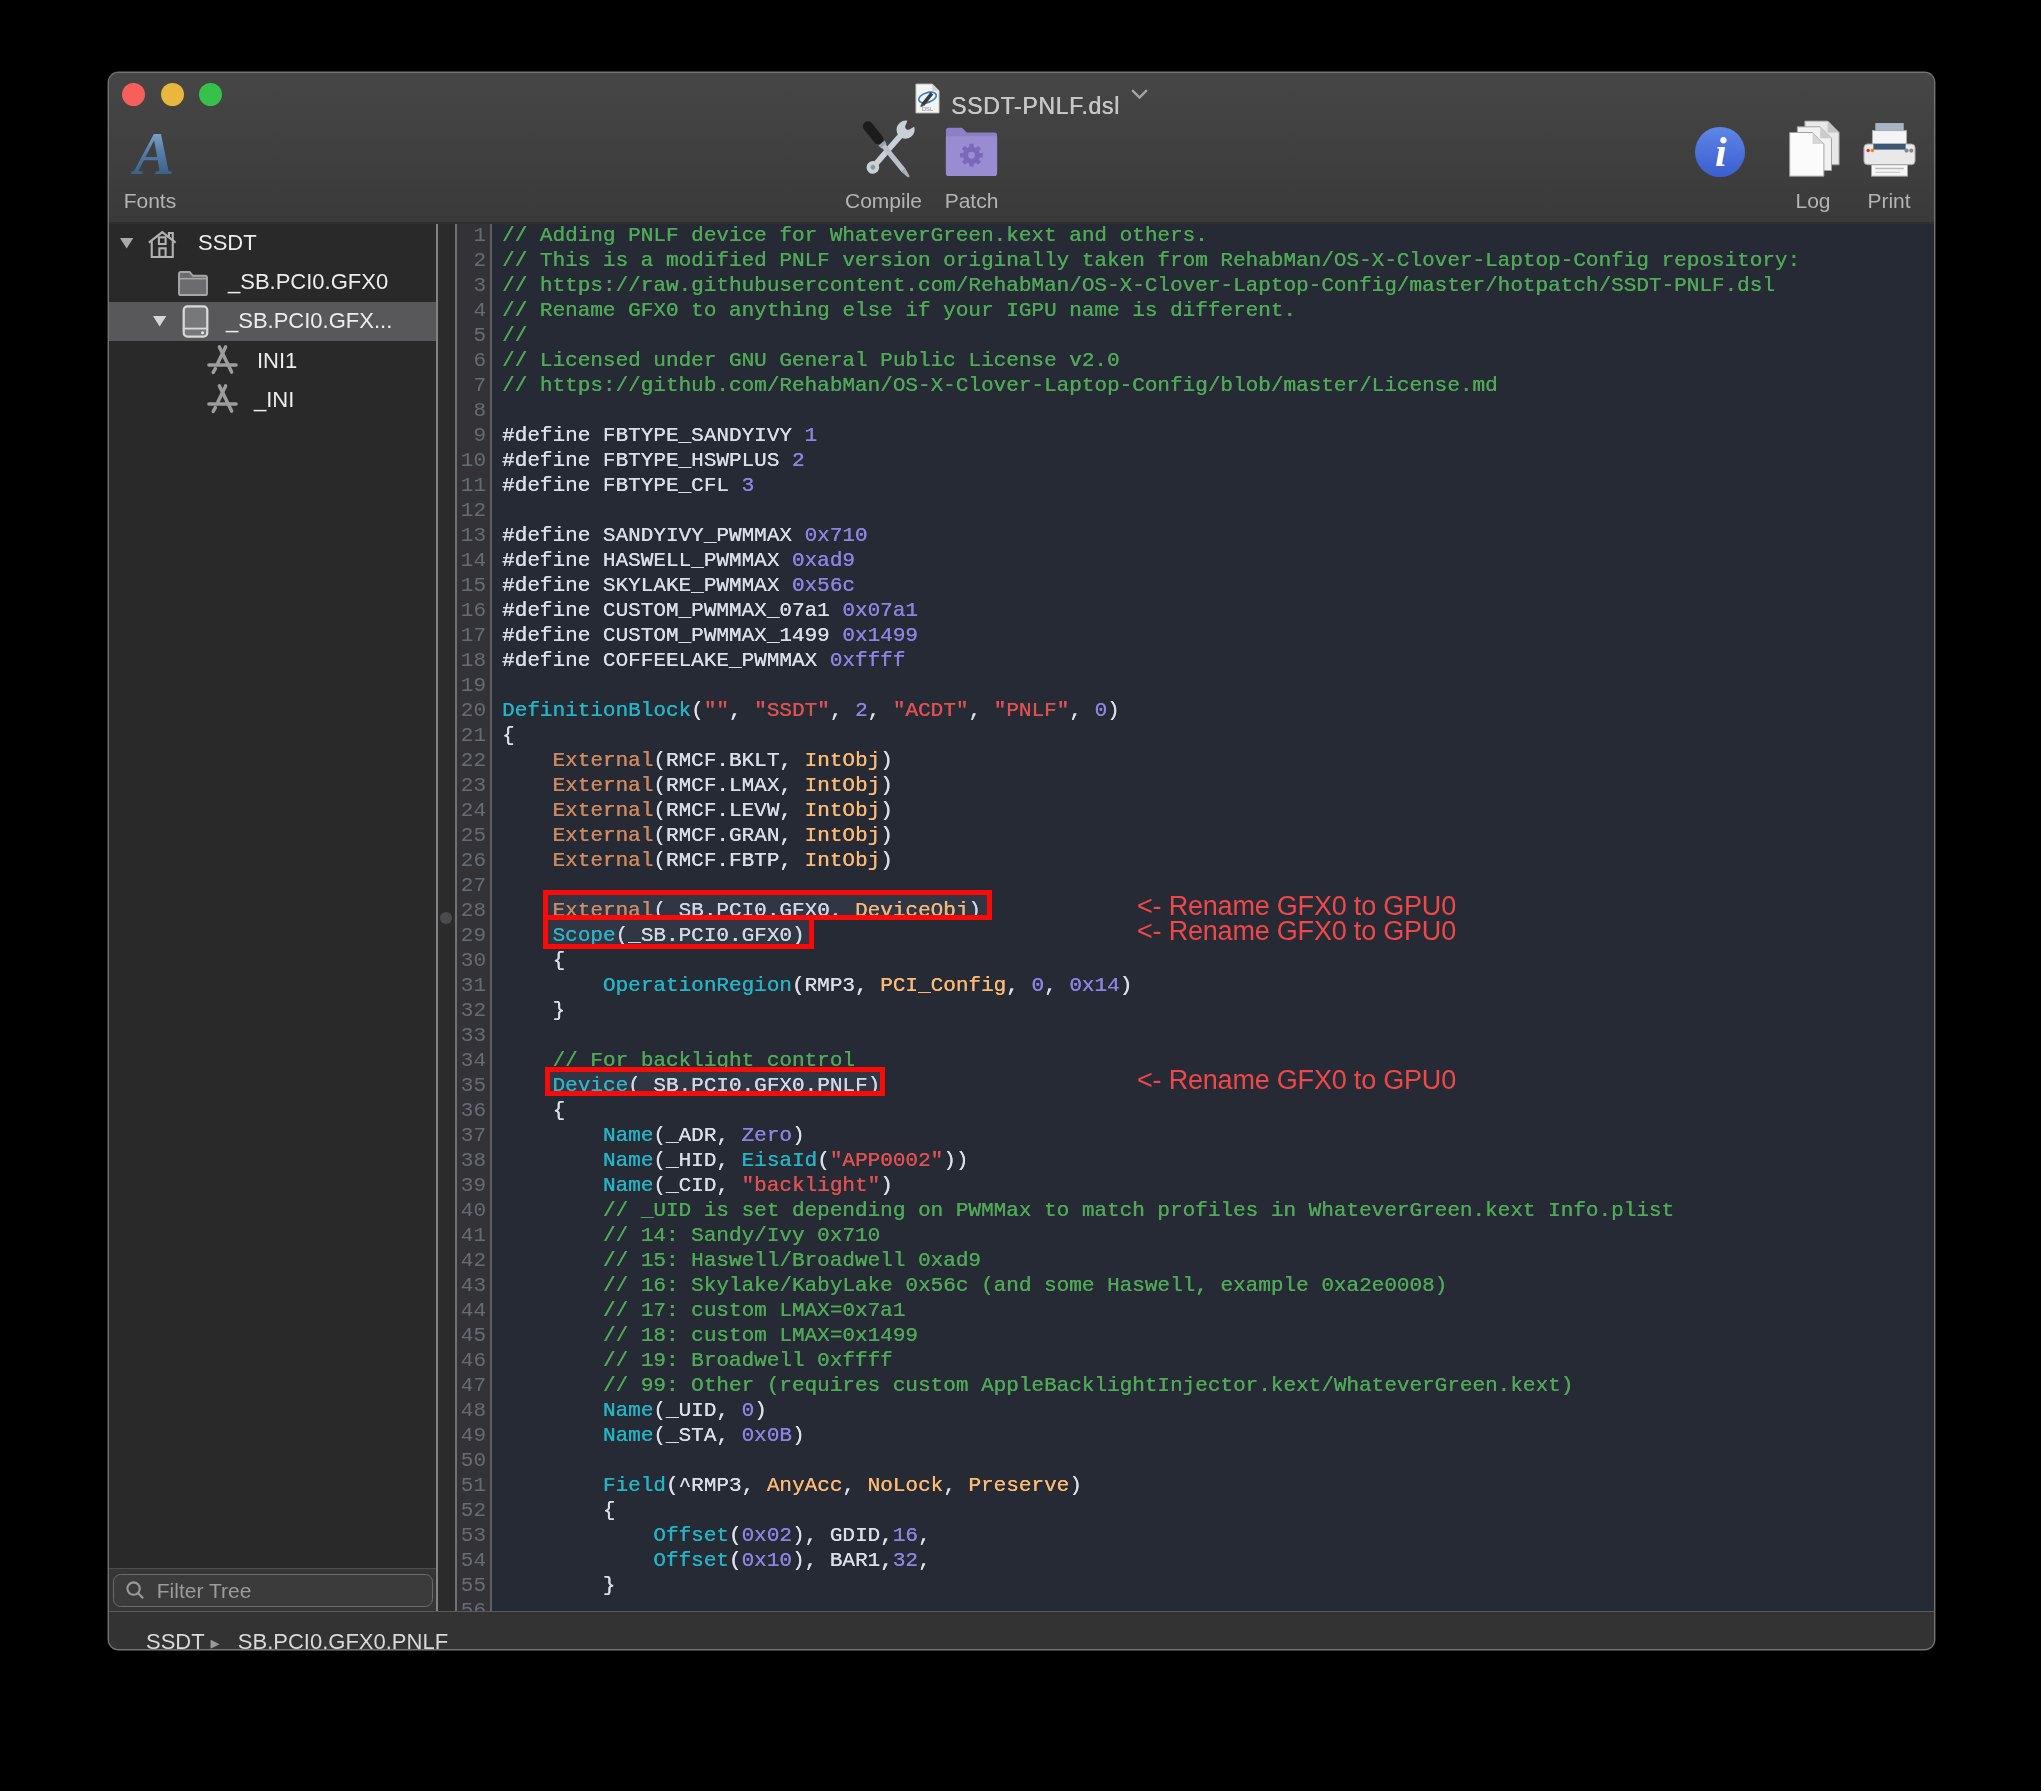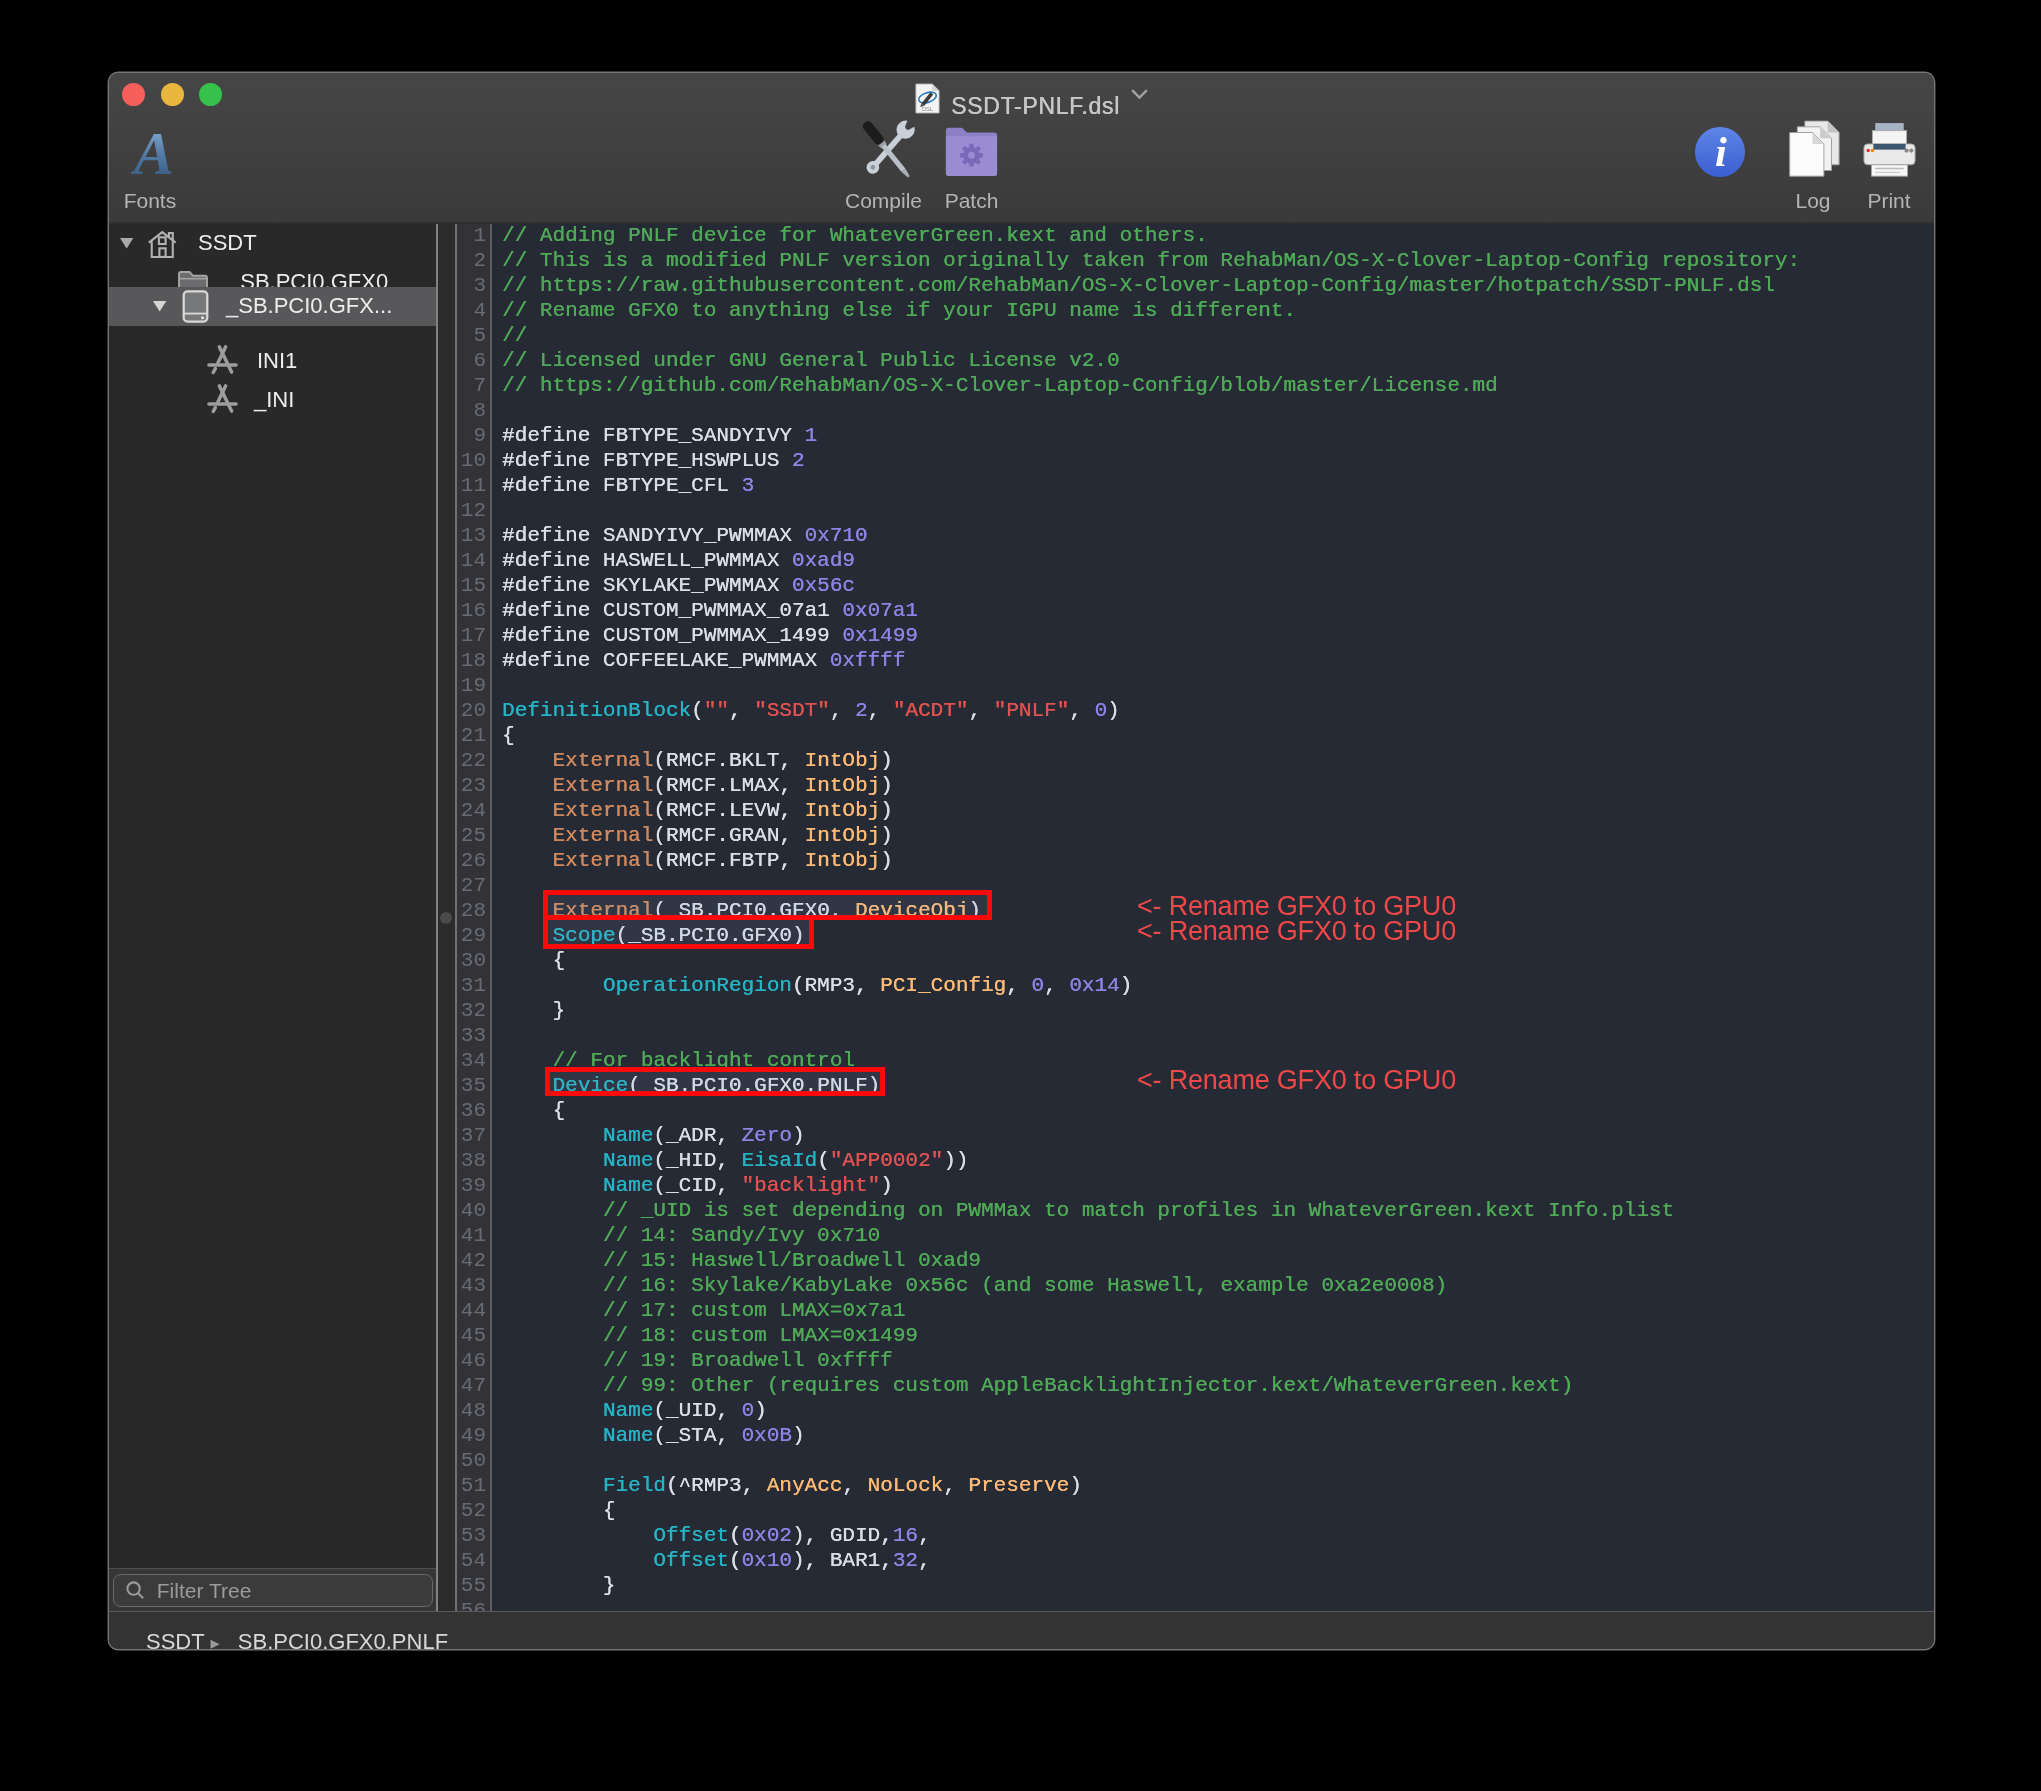--- a/index.html
+++ b/index.html
@@ -178,21 +178,21 @@
     </div>
 
     <div class="row" style="top:39px;">
       <svg style="position:absolute; left:68px; top:6.7px;" width="32" height="27" viewBox="0 0 33 28">
         <path d="M2 4 a2 2 0 0 1 2 -2 h9 l3.5 4 H29 a2 2 0 0 1 2 2 v16 a2 2 0 0 1 -2 2 H4 a2 2 0 0 1 -2 -2 z" fill="#6c6c6e" stroke="#a6a6a6" stroke-width="2"></path>
         <path d="M2 9 h29" stroke="#a6a6a6" stroke-width="1.6"></path>
       </svg>
       <div class="rowtext" style="left:119px;">_SB.PCI0.GFX0</div>
     </div>
 
-    <div class="row sel" style="top:63px;">
+    <div class="row sel" style="top:78px;">
       <svg style="position:absolute; left:43px; top:13.4px;" width="15.3" height="12.4" viewBox="0 0 16 13">
           <path d="M1 1 h14 l-7 11 z" fill="#d6d6d6"></path>
         </svg>
       <svg style="position:absolute; left:73px; top:2.9px;" width="27" height="33" viewBox="0 0 28 35">
         <rect x="1.5" y="1.5" width="25" height="32" rx="4" fill="#77787a" stroke="#d9d9d9" stroke-width="2.4"></rect>
         <line x1="2" y1="25" x2="26" y2="25" stroke="#d9d9d9" stroke-width="2"></line>
         <circle cx="21.5" cy="29.5" r="1.6" fill="#e6e6e6"></circle>
       </svg>
       <div class="rowtext" style="left:117px;">_SB.PCI0.GFX...</div>
     </div>

